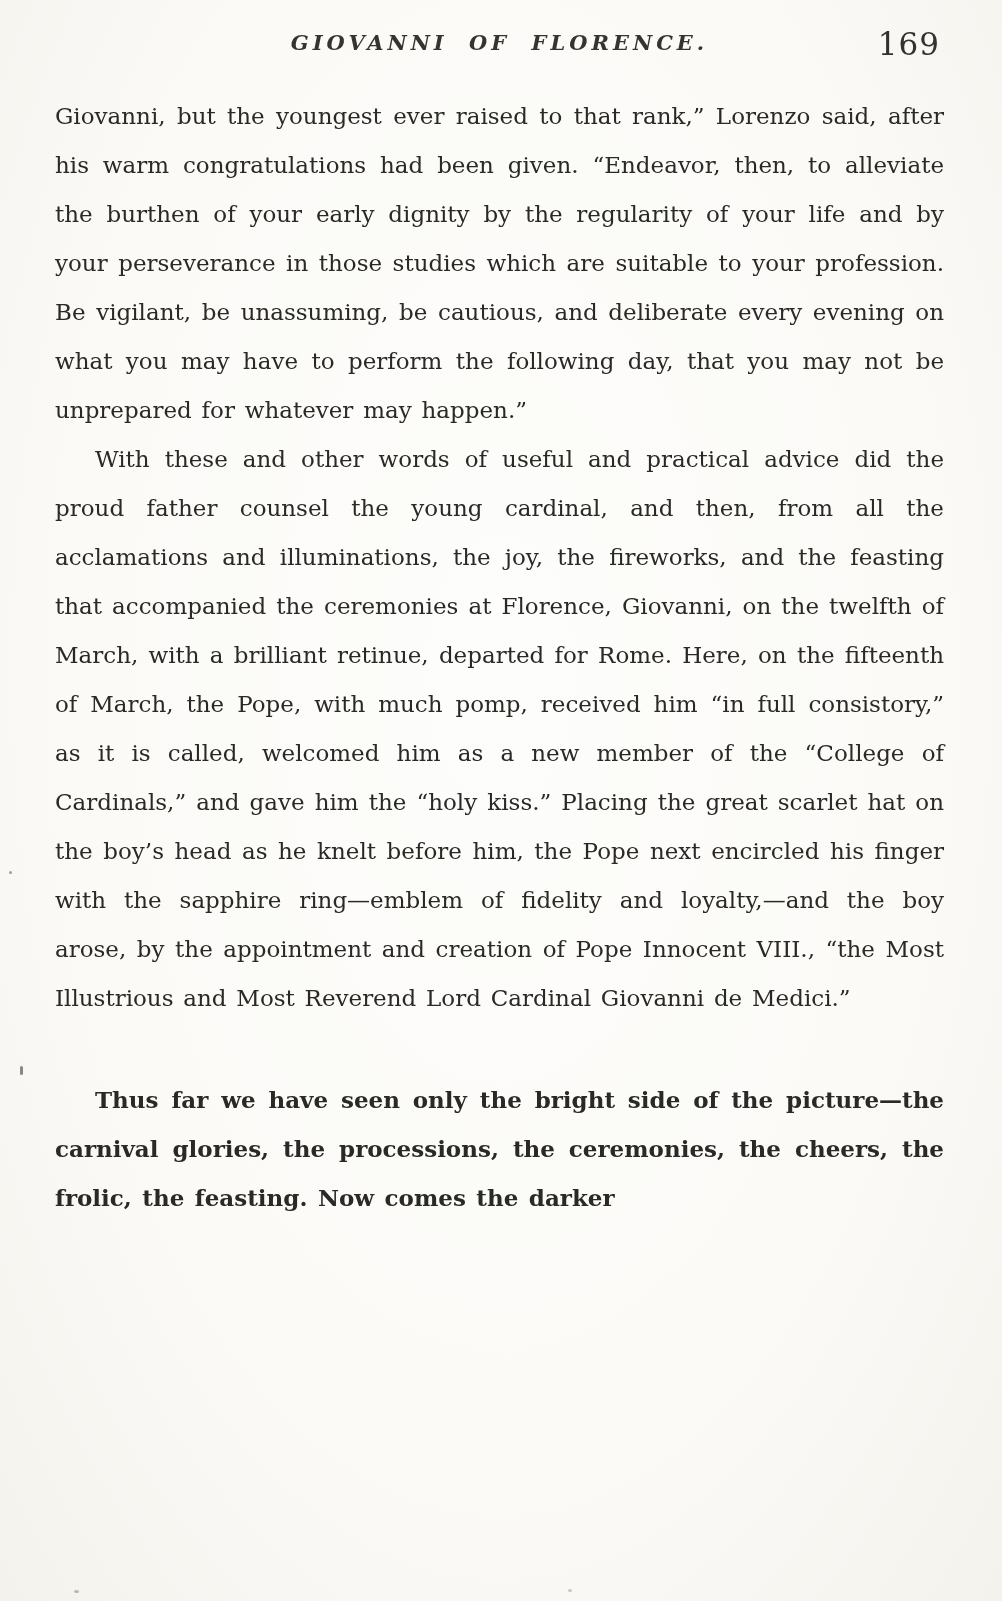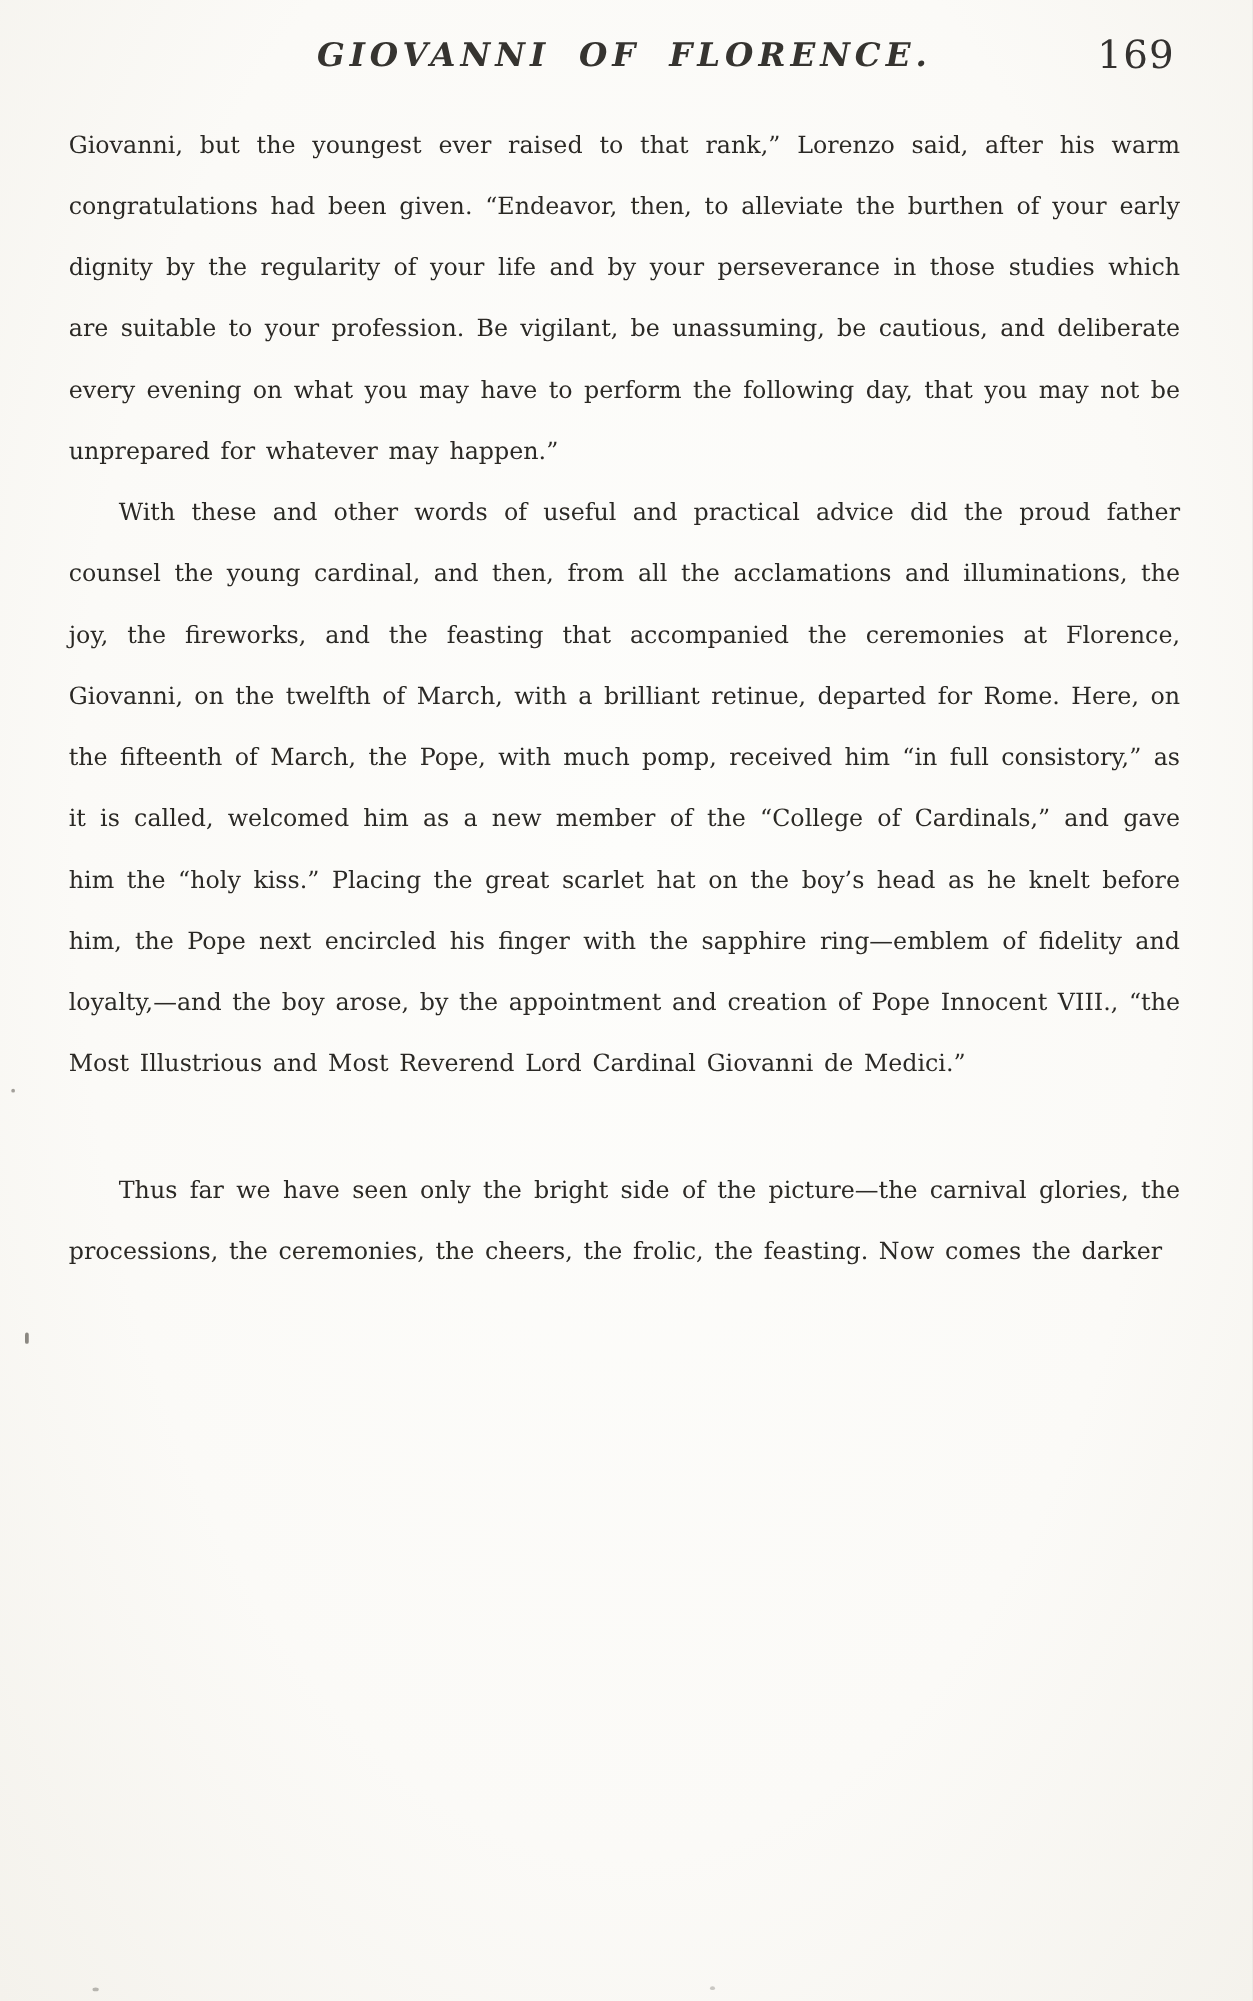--- a/index.html
+++ b/index.html
@@ -25,47 +25,48 @@
     margin-bottom: 24px;
   }
   .head-title {
     position: absolute;
     left: 0;
     right: 0;
     top: 6px;
     text-align: center;
     font-style: italic;
     font-weight: bold;
-    font-size: 26px;
+    font-size: 21px;
     letter-spacing: 4px;
     word-spacing: 10px;
     color: #363430;
   }
   .page-num {
     position: absolute;
     right: 4px;
     top: 2px;
     font-size: 31px;
     letter-spacing: 1px;
     color: #343230;
   }
   .text-block {
-    font-size: 19px;
+    font-size: 23px;
     line-height: 49px;
     text-align: justify;
     word-spacing: 2.5px;
   }
   .para {
     margin: 0;
   }
   .para.indent {
     text-indent: 40px;
   }
   .para.section-gap {
     margin-top: 52px;
+    font-weight: bold;
   }
   .speck {
     position: absolute;
     background: #5b5750;
     border-radius: 50%;
     opacity: 0.55;
   }
   .speck.s1 { left: 20px; top: 1066px; width: 3px; height: 9px; border-radius: 2px; opacity: 0.7; }
   .speck.s2 { left: 9px;  top: 871px;  width: 3px; height: 3px; }
   .speck.s3 { left: 74px; top: 1590px; width: 5px; height: 3px; opacity: 0.4; }

